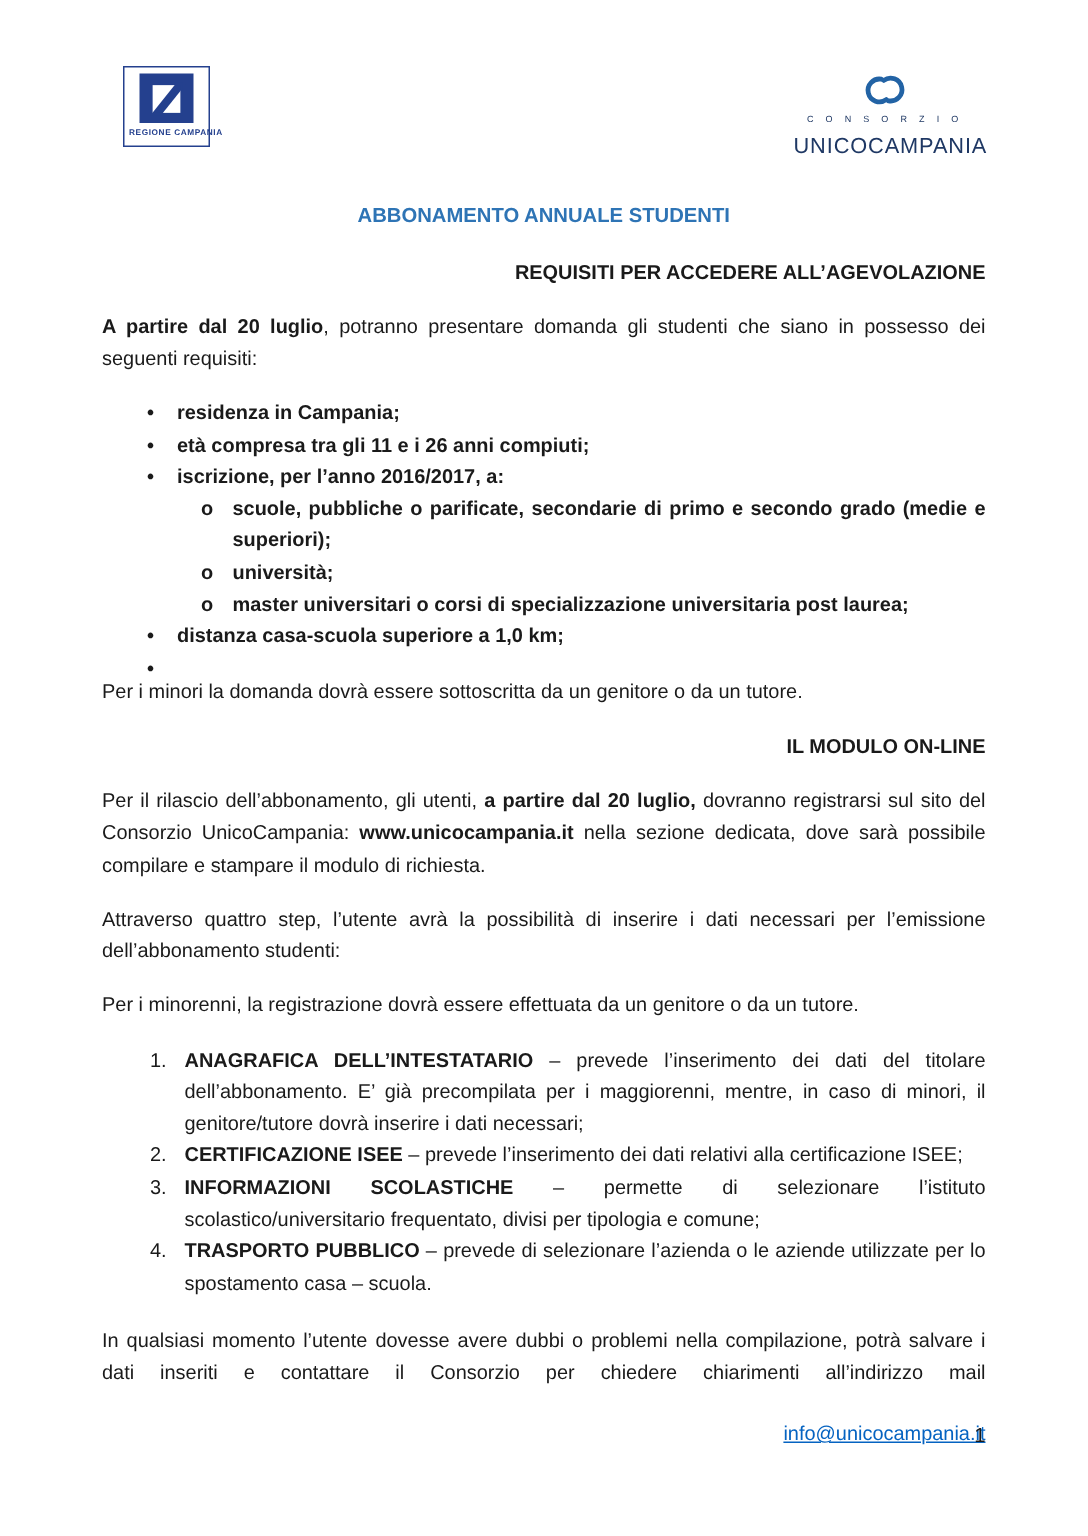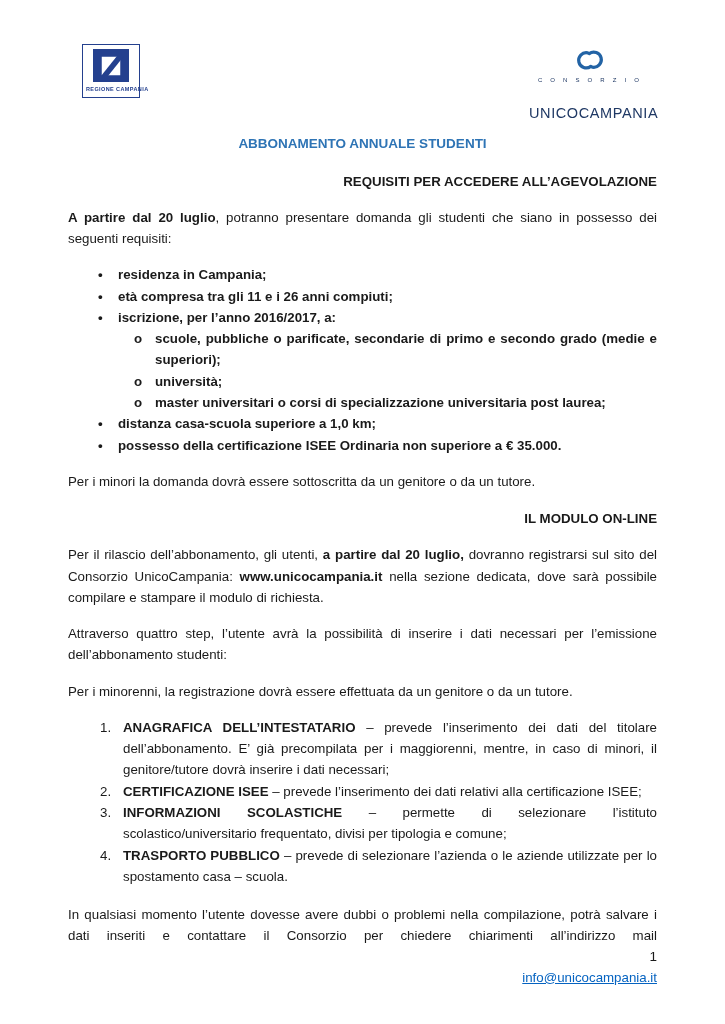--- a/index.html
+++ b/index.html
@@ -14,21 +14,21 @@
   
   .logo-regione { width:58px; border:1px solid #24408E; text-align:center; padding:4px 3px 3px; background:#fff; }
   .logo-regione .emblem { width:36px; height:33px; background:#24408E; margin:0 auto;
                           display:flex; align-items:center; justify-content:center; }
   .logo-regione .regione-label { font-size:5.5px; letter-spacing:0.4px; color:#24408E;
                                  margin-top:3px; font-weight:bold; white-space:nowrap; }
   
   .logo-unico { width:122px; text-align:center; padding-top:2px; }
   .logo-unico .swirl { height:28px; display:flex; align-items:center; justify-content:center; }
   .logo-unico .consorzio-line { font-size:6px; letter-spacing:3.2px; color:#1F3864; margin-top:2px; white-space:nowrap; }
-  .logo-unico .unico-line { font-size:14.5px; letter-spacing:0.6px; color:#1F3864; margin-top:16px; white-space:nowrap; }
+  .logo-unico .unico-line { font-size:14.5px; letter-spacing:0.6px; color:#1F3864; margin-top:1px; white-space:nowrap; }
 
   .content { padding:0 68px; }
   .doc-title { text-align:center; color:#2E74B5; font-weight:bold; font-size:13.5px; margin-top:27px; }
   .section-heading { font-weight:bold; margin-top:16px;text-align:right; }
   p { margin-top:15px; text-align:justify; }
   .b { font-weight:bold; }
 
   ul.req-list { list-style:none; margin-top:15px; font-weight:bold; }
   ul.req-list li { position:relative; padding-left:50px; text-align:justify; }
   ul.req-list li .marker { position:absolute; left:30px; }
@@ -90,21 +90,21 @@
       <li><span class="marker">•</span><span>età compresa tra gli 11 e i 26 anni compiuti;</span></li>
       <li><span class="marker">•</span><span>iscrizione, per l’anno 2016/2017, a:</span></li>
     </ul>
     <ul class="req-list sub">
       <li><span class="marker">o</span><span>scuole, pubbliche o parificate, secondarie di primo e secondo grado (medie e superiori);</span></li>
       <li><span class="marker">o</span><span>università;</span></li>
       <li><span class="marker">o</span><span>master universitari o corsi di specializzazione universitaria post laurea;</span></li>
     </ul>
     <ul class="req-list" style="margin-top:0;">
       <li><span class="marker">•</span><span>distanza casa-scuola superiore a 1,0 km;</span></li>
-      <li><span class="marker">•</span><span>possesso della certificazione ISEE Ordinaria non superiore a € 35.000.</span></li>
+      <li><span class="marker">•</span></li>
     </ul>
 
     <p>Per i minori la domanda dovrà essere sottoscritta da un genitore o da un tutore.</p>
 
     <div class="section-heading">IL MODULO ON-LINE</div>
 
     <p><span>Per il rilascio dell’abbonamento, gli utenti, </span><span class="b">a partire dal 20 luglio,</span><span> dovranno registrarsi sul sito del Consorzio UnicoCampania: </span><span class="b">www.unicocampania.it</span><span> nella sezione dedicata, dove sarà possibile compilare e stampare il modulo di richiesta.</span></p>
 
     <p>Attraverso quattro step, l’utente avrà la possibilità di inserire i dati necessari per l’emissione dell’abbonamento studenti:</p>
 

